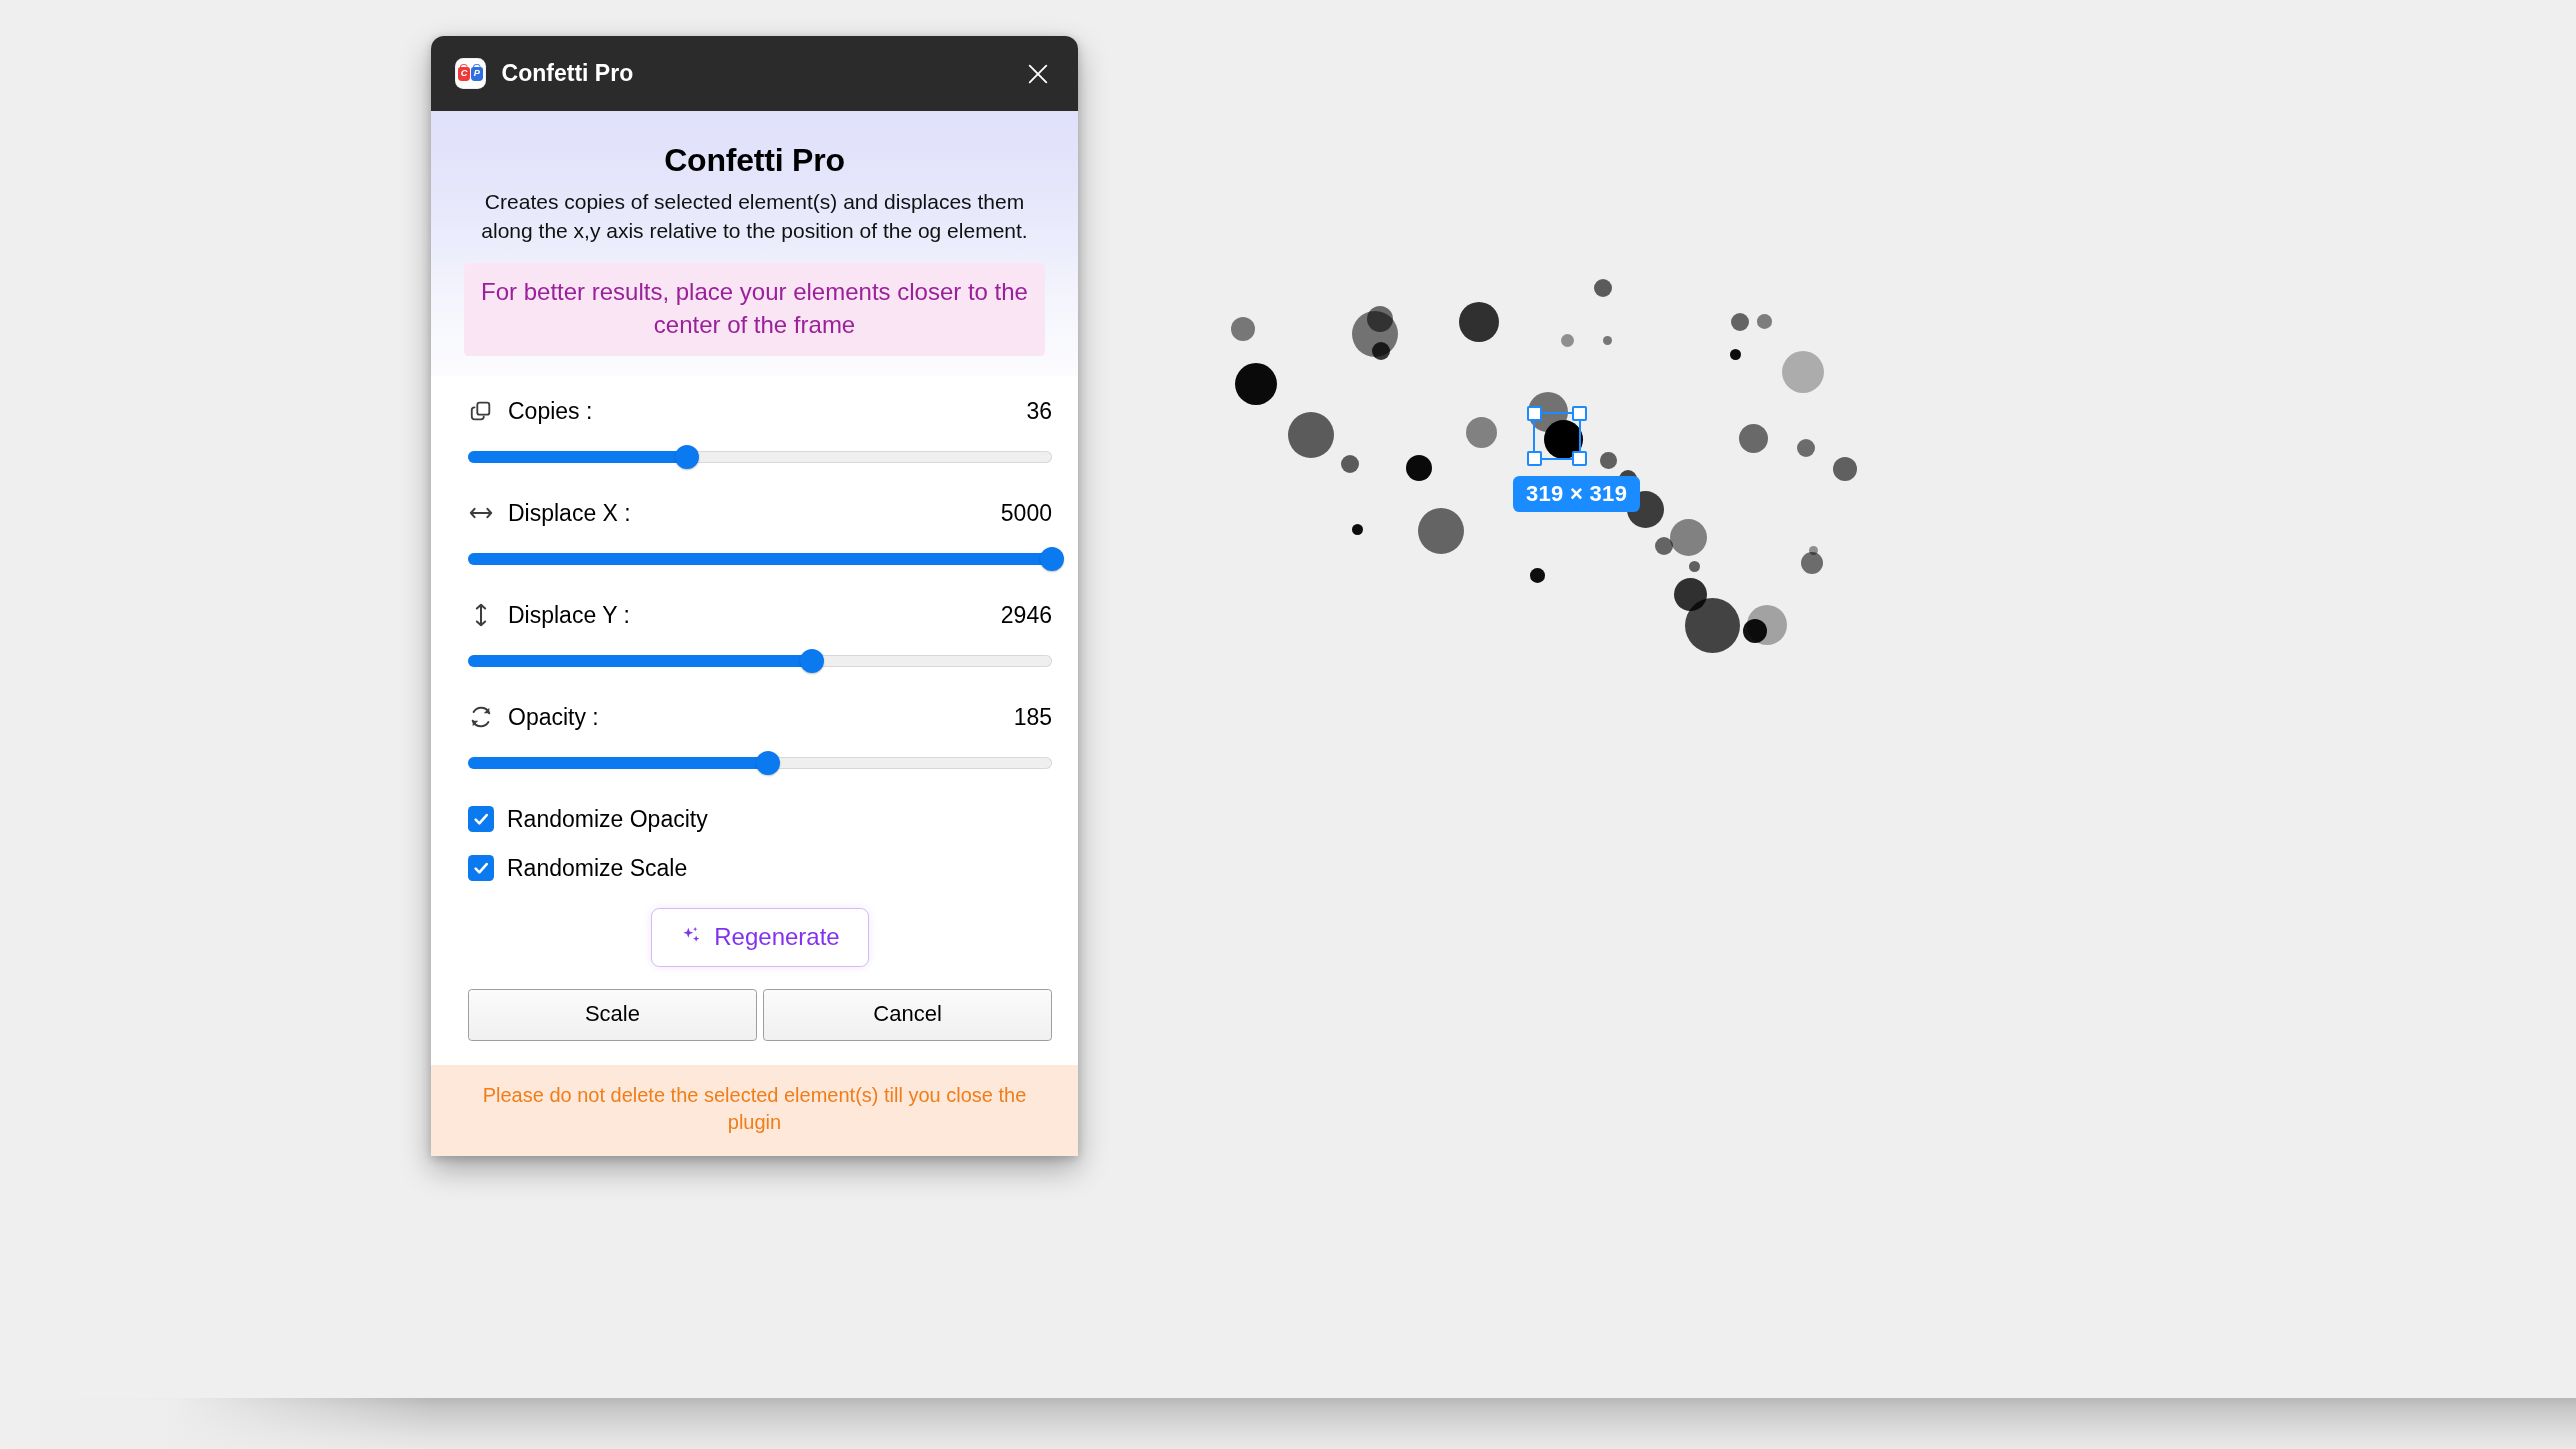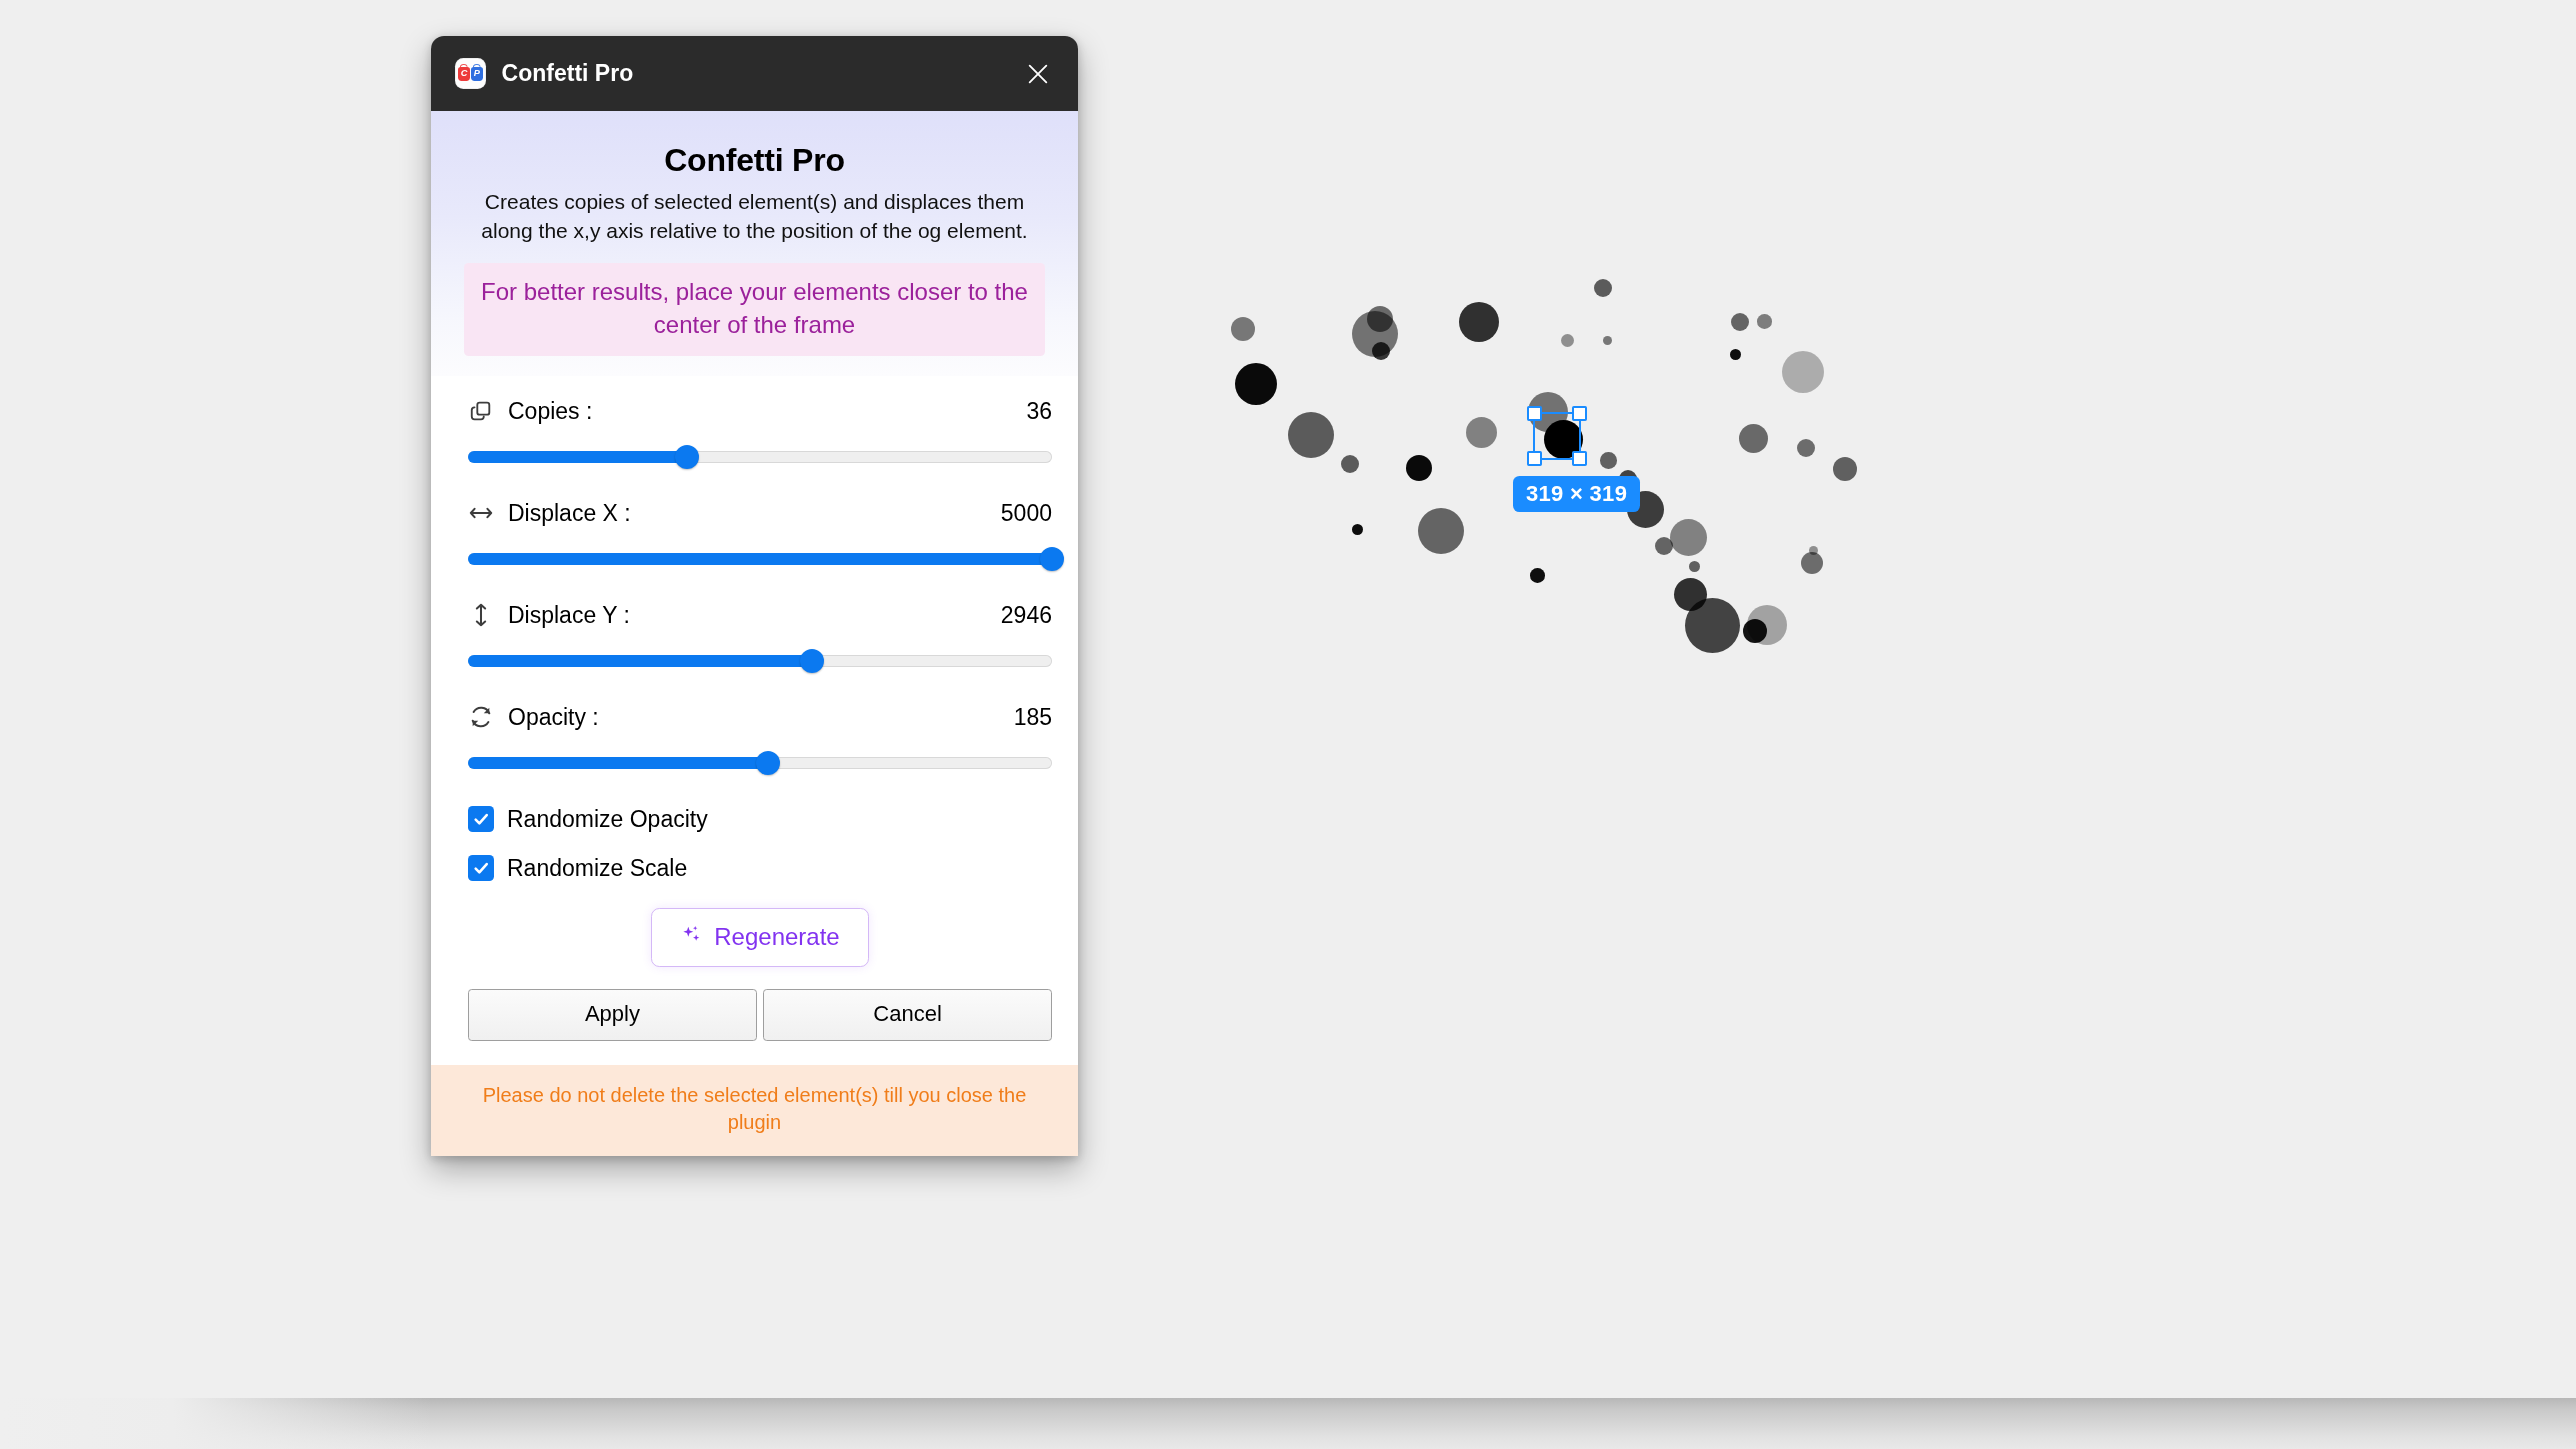--- a/index.html
+++ b/index.html
@@ -276,20 +276,21 @@
     display: flex;
     justify-content: center;
     margin: 26px 0 22px 0;
   }
   #regenerate-button {
     background: #ffffff;
     border: 0.9px solid #d4b8f7;
     border-radius: 8.3px;
     padding: 14.7px 28px;
     display: flex;
+    align-items: center;
     gap: 10px;
     cursor: pointer;
     box-shadow: 0 0 9.2px rgba(156,85,245,0.14);
   }
   #regenerate-label {
     color: #8233f0;
     font-size: 24px;
   }
 
   
@@ -498,20 +499,20 @@
             <path d="M9 4 L10.4 8 L14.4 9.4 L10.4 10.8 L9 14.8 L7.6 10.8 L3.6 9.4 L7.6 8 Z" fill="#8233f0"></path>
             <path d="M17.5 12.5 L18.4 15 L20.9 15.9 L18.4 16.8 L17.5 19.3 L16.6 16.8 L14.1 15.9 L16.6 15 Z" fill="#8233f0"></path>
             <path d="M16.5 3.2 L17.1 5 L18.9 5.6 L17.1 6.2 L16.5 8 L15.9 6.2 L14.1 5.6 L15.9 5 Z" fill="#8233f0"></path>
           </svg>
         </span>
         <span id="regenerate-label">Regenerate</span>
       </div>
     </div>
 
     <div id="action-row">
-      <div class="action-button">Apply</div>
+      <div class="action-button">Scale</div>
       <div class="action-button">Cancel</div>
     </div>
   </div>
 
   <div id="panel-footer">Please do not delete the selected element(s) till you close the plugin</div>
 </div>
 
 
 </body></html>

